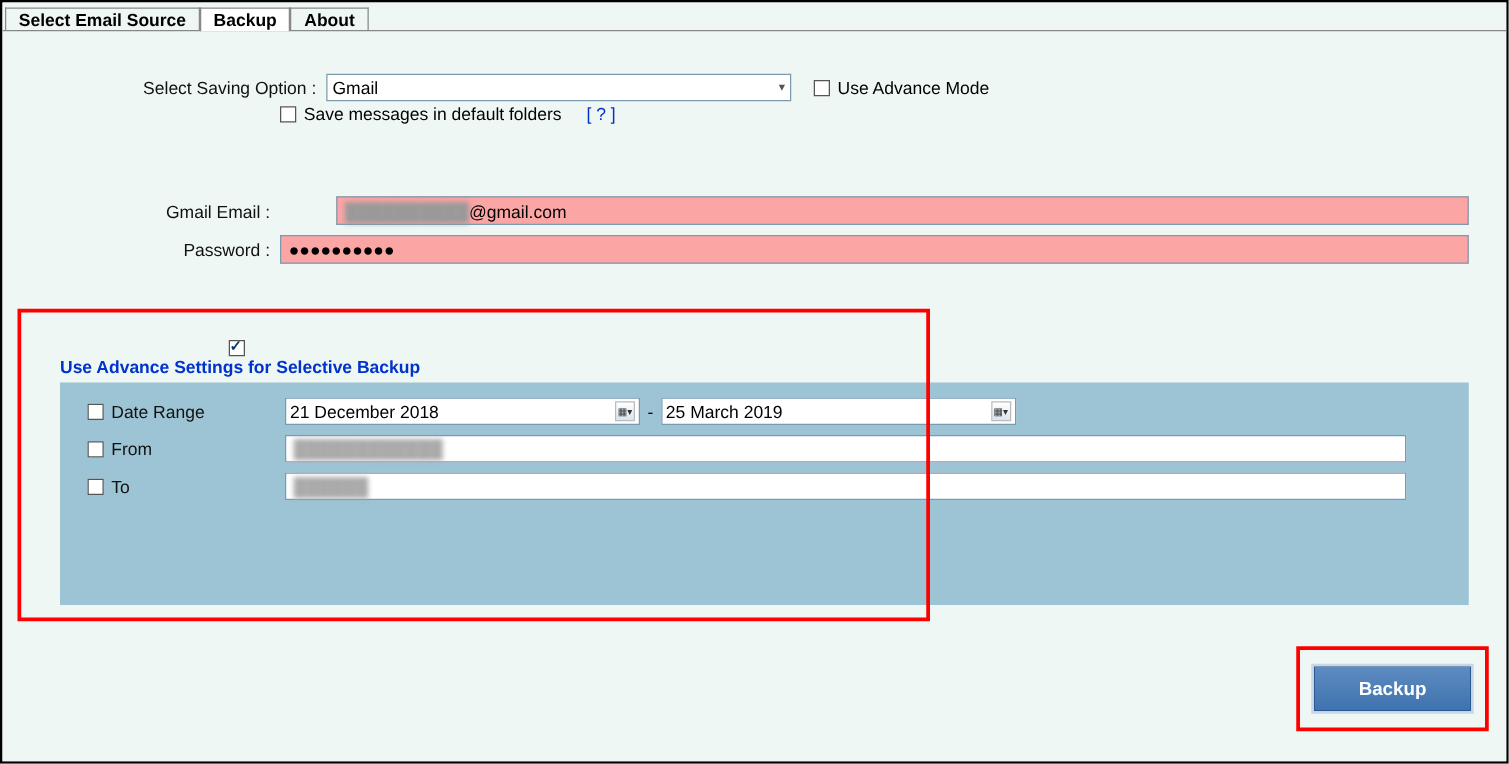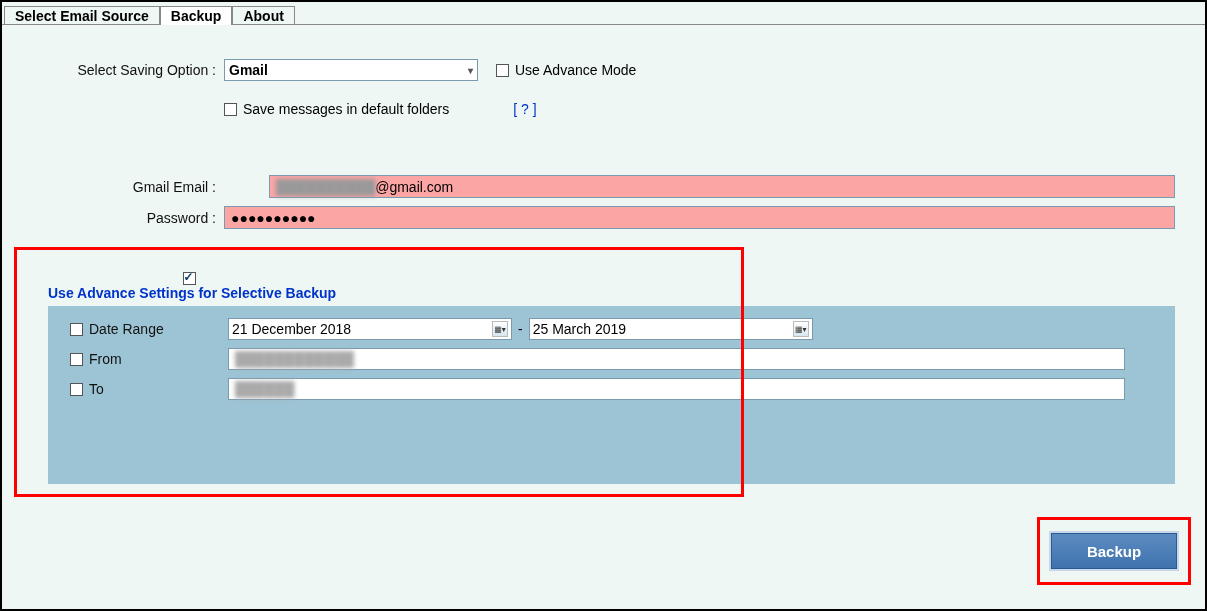--- a/index.html
+++ b/index.html
@@ -54,51 +54,50 @@
   }
   .label-col {
     width: 222px;
     text-align: right;
     padding-right: 8px;
     color: #111;
   }
   .top-spacer { height: 34px; }
 
   
-  .saving-row { margin-top: 0; }
+  .saving-row { margin-top: 0; margin-left: 37px; }
   .saving-row .select {
-    width: 254px; height: 22px;
+    width: 372px; height: 22px;
     border: 1px solid #7a9ab0;
     background: #fff;
     display: flex; align-items: center; justify-content: space-between;
     padding: 0 4px;
     font-size: 14px;
     cursor: pointer;
-    font-weight: bold;
   }
   .select .arrow { font-size: 10px; color: #555; }
   .chk {
     width: 13px; height: 13px;
     border: 1px solid #555;
     display: inline-block; margin-right: 6px;
     background: #fff;
     position: relative;
     vertical-align: middle;
     cursor: pointer;
   }
   .chk.checked::after {
     content: "✓";
     position: absolute;
     top: -3px; left: 0px;
     font-size: 12px; font-weight: bold;
     color: #05386b;
   }
   .chklabel { display: inline-flex; align-items: center; cursor: pointer; }
 
-  .second-row { margin-top: 20px; padding-left: 222px; gap: 44px; }
+  .second-row { margin-top: 2px; padding-left: 222px; }
   .help-link { color: #0033cc; margin-left: 20px; cursor: pointer; }
 
   .email-row { margin-top: 58px; gap: 45px; }
   .txt {
     height: 23px;
     border: 1px solid #7a9ab0;
     background: #fca5a5;
     padding: 0 6px;
     font-size: 14px;
     display: flex; align-items: center;

